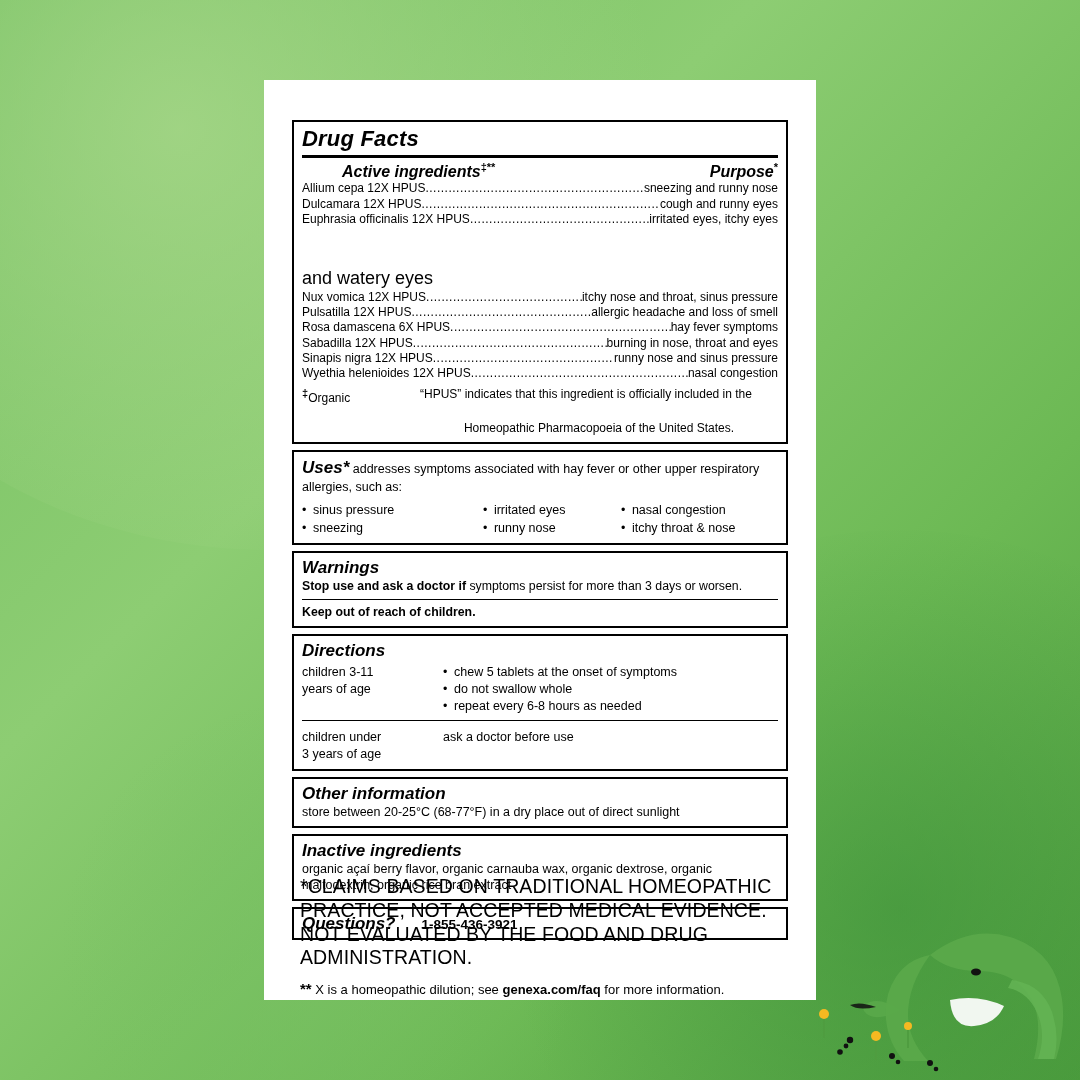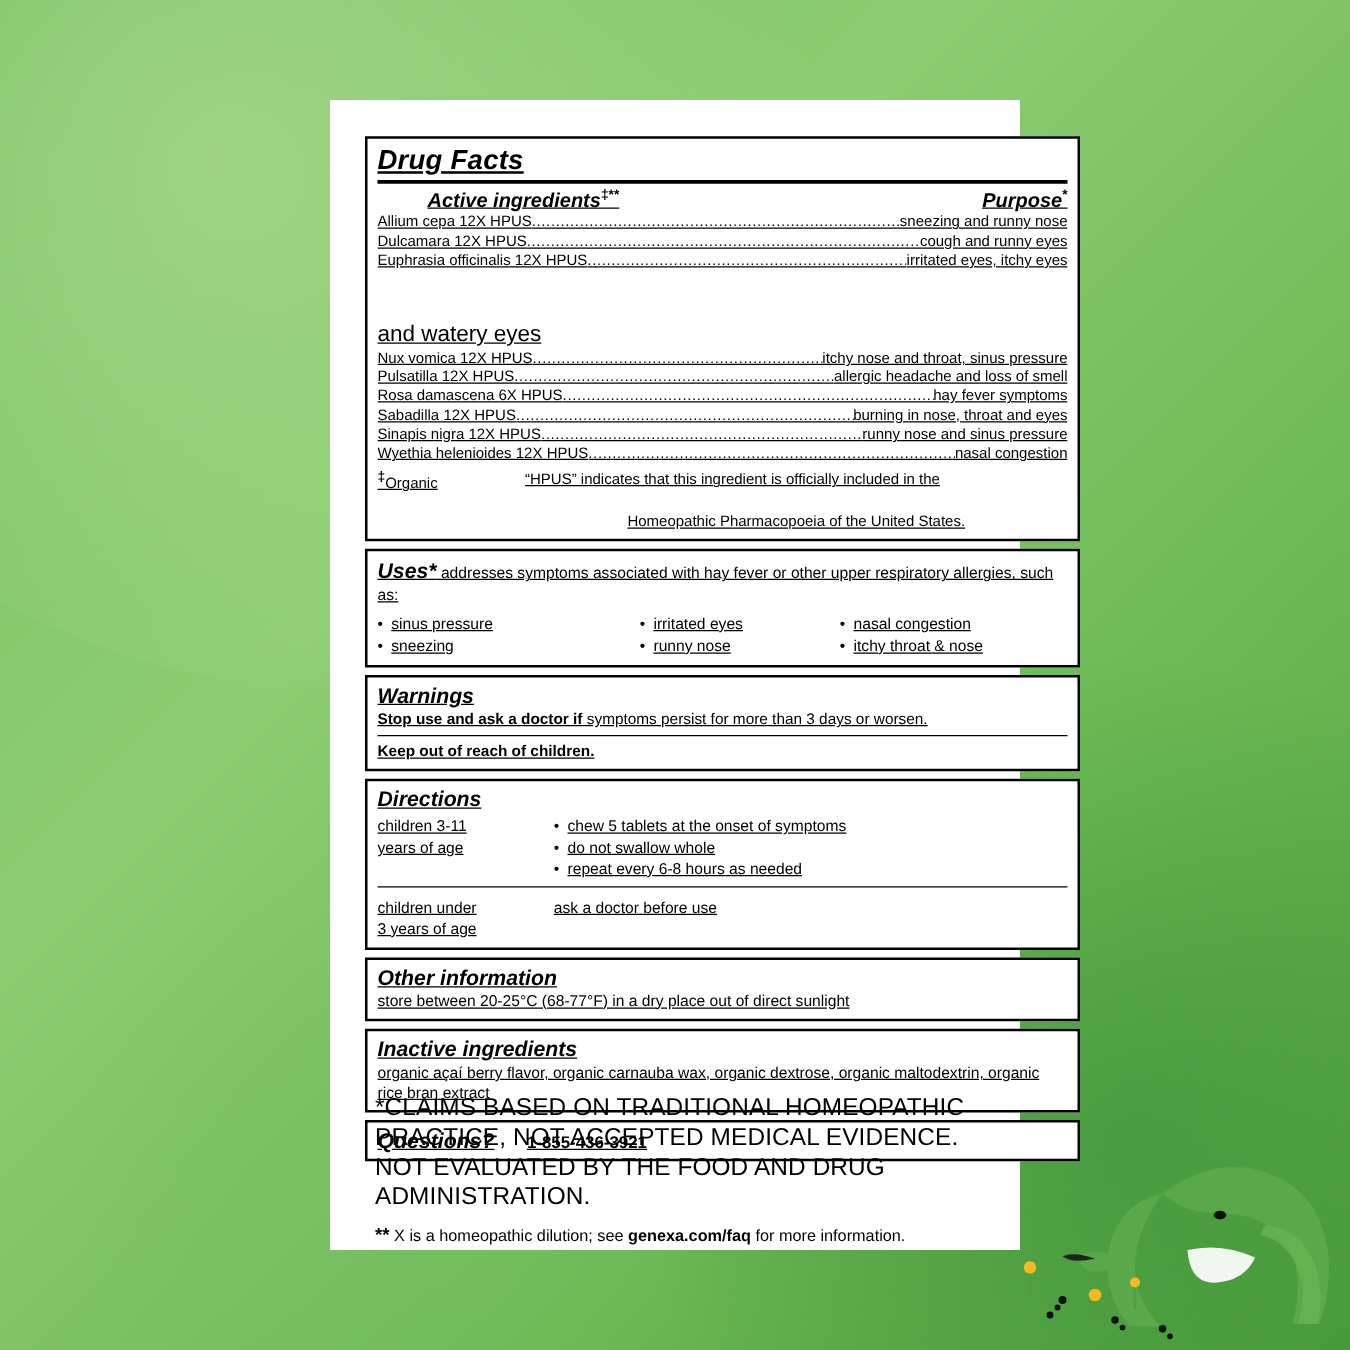--- a/index.html
+++ b/index.html
@@ -57,24 +57,23 @@
     left: 264px;
     top: 80px;
     width: 552px;
     height: 920px;
     background: #ffffff;
   }
 
   .panel-wrap {
     position: absolute;
     left: 28px;
-    top: 29px;
-    width: 572px;
+    top: 40px;
+    width: 496px;
     color: #000;
-    text-decoration: underline;
   }
 
   .box {
     border: 2px solid #000;
     box-sizing: border-box;
     padding: 5px 8px 6px 8px;
     margin-bottom: 6px;
     background: #fff;
   }
   .box.tight { padding-bottom: 4px; }

